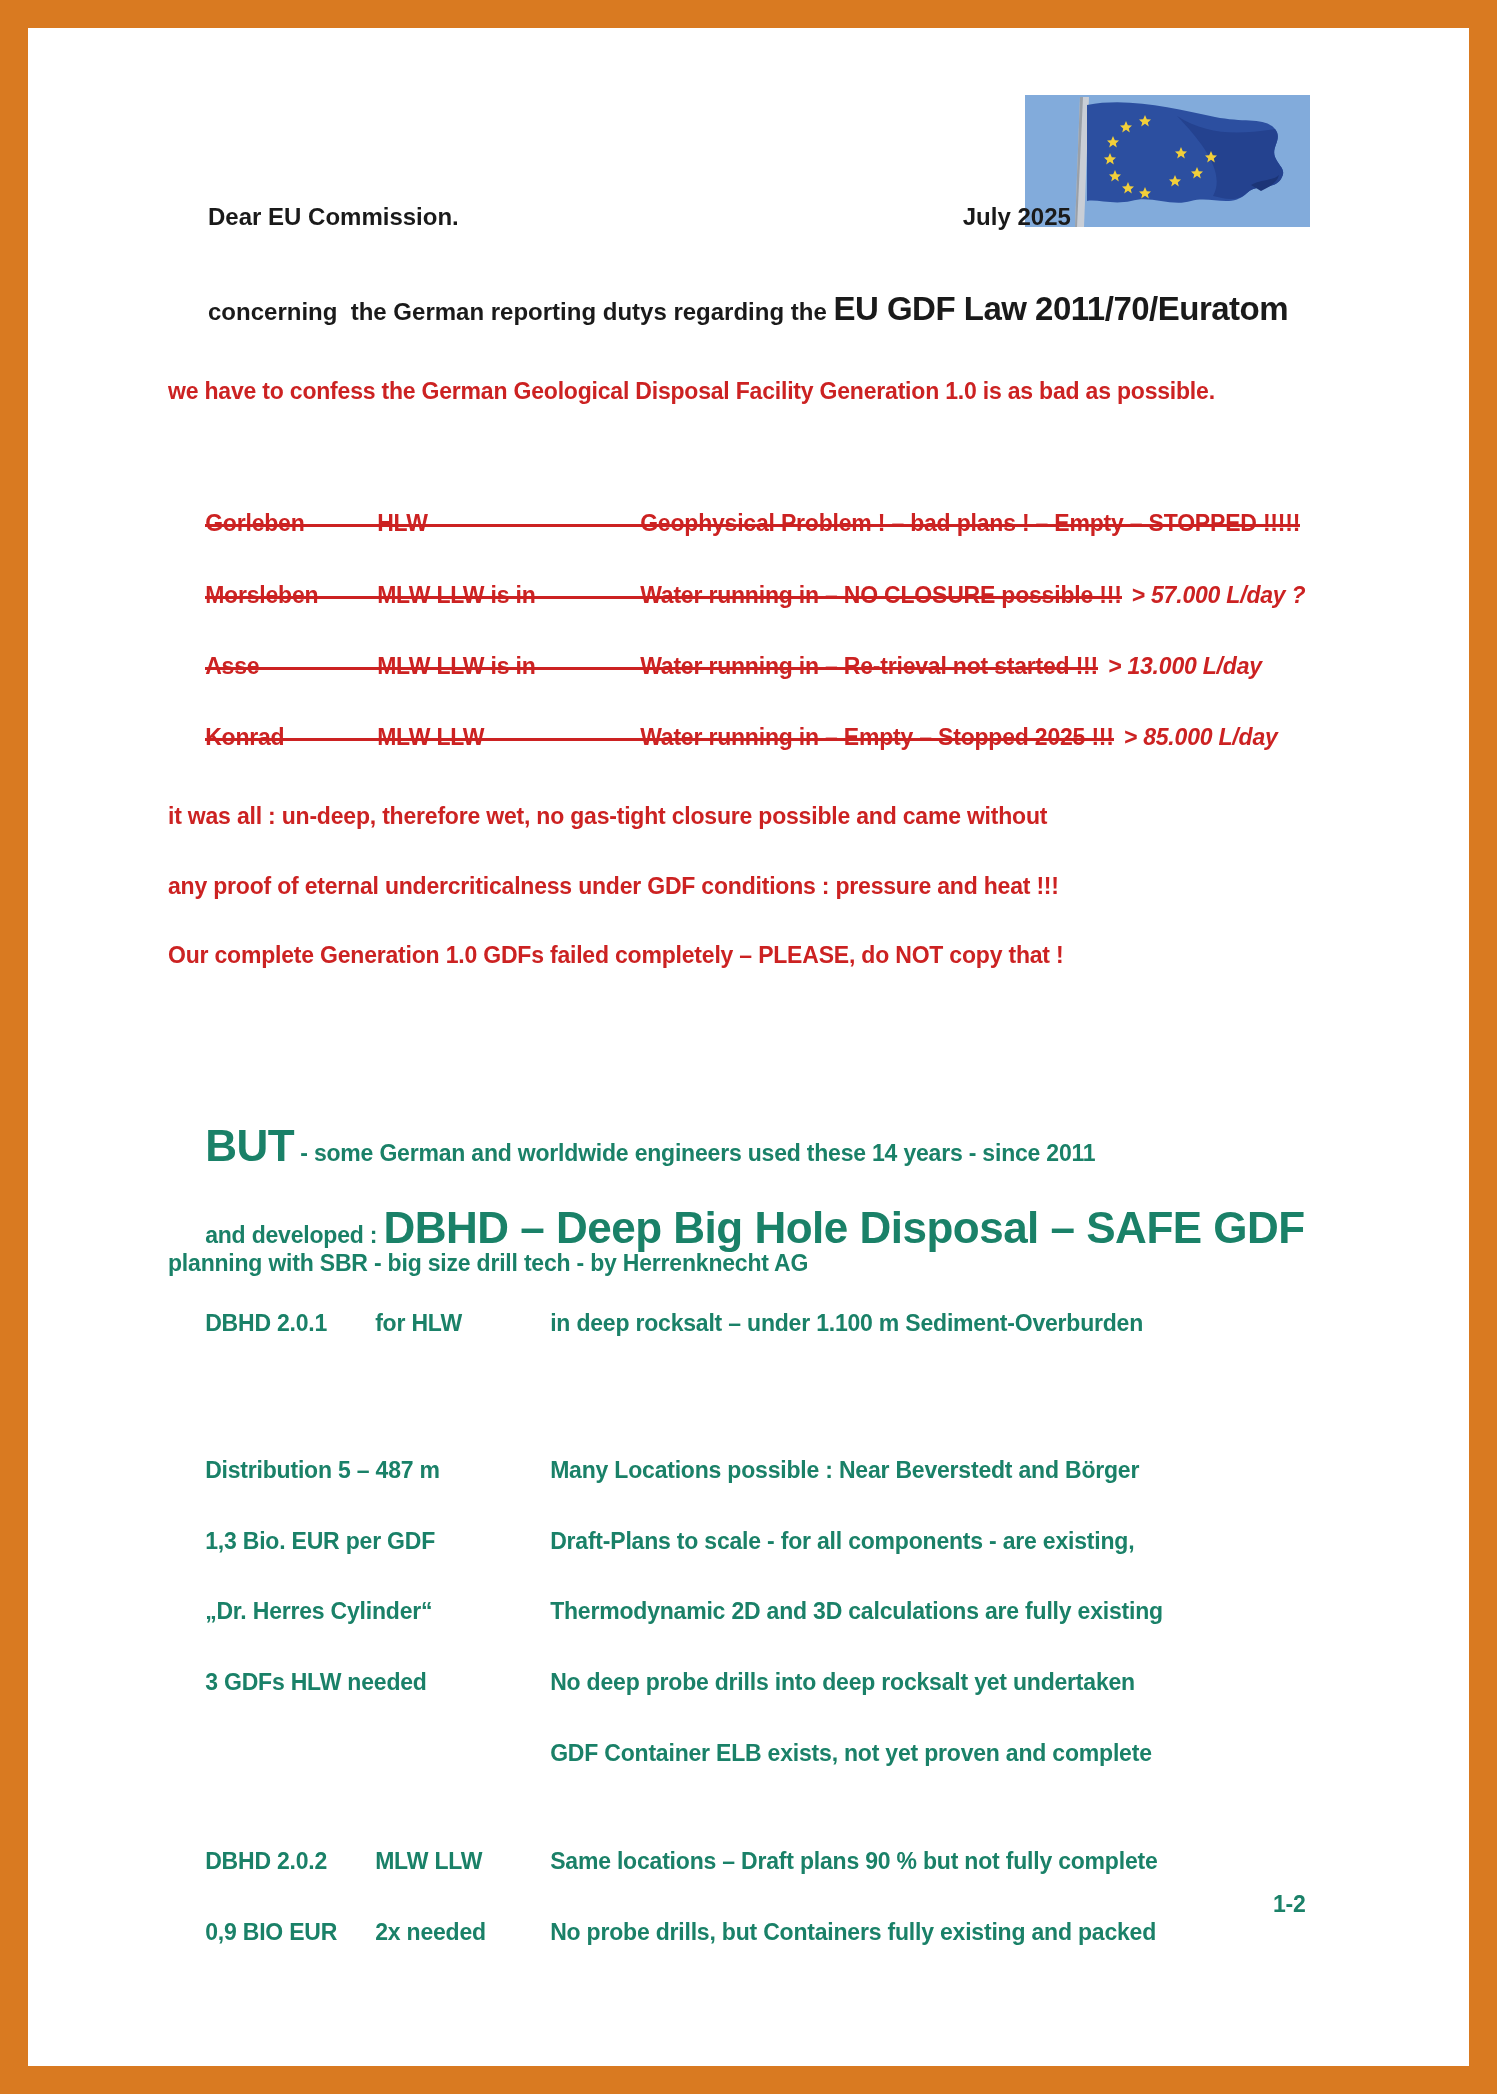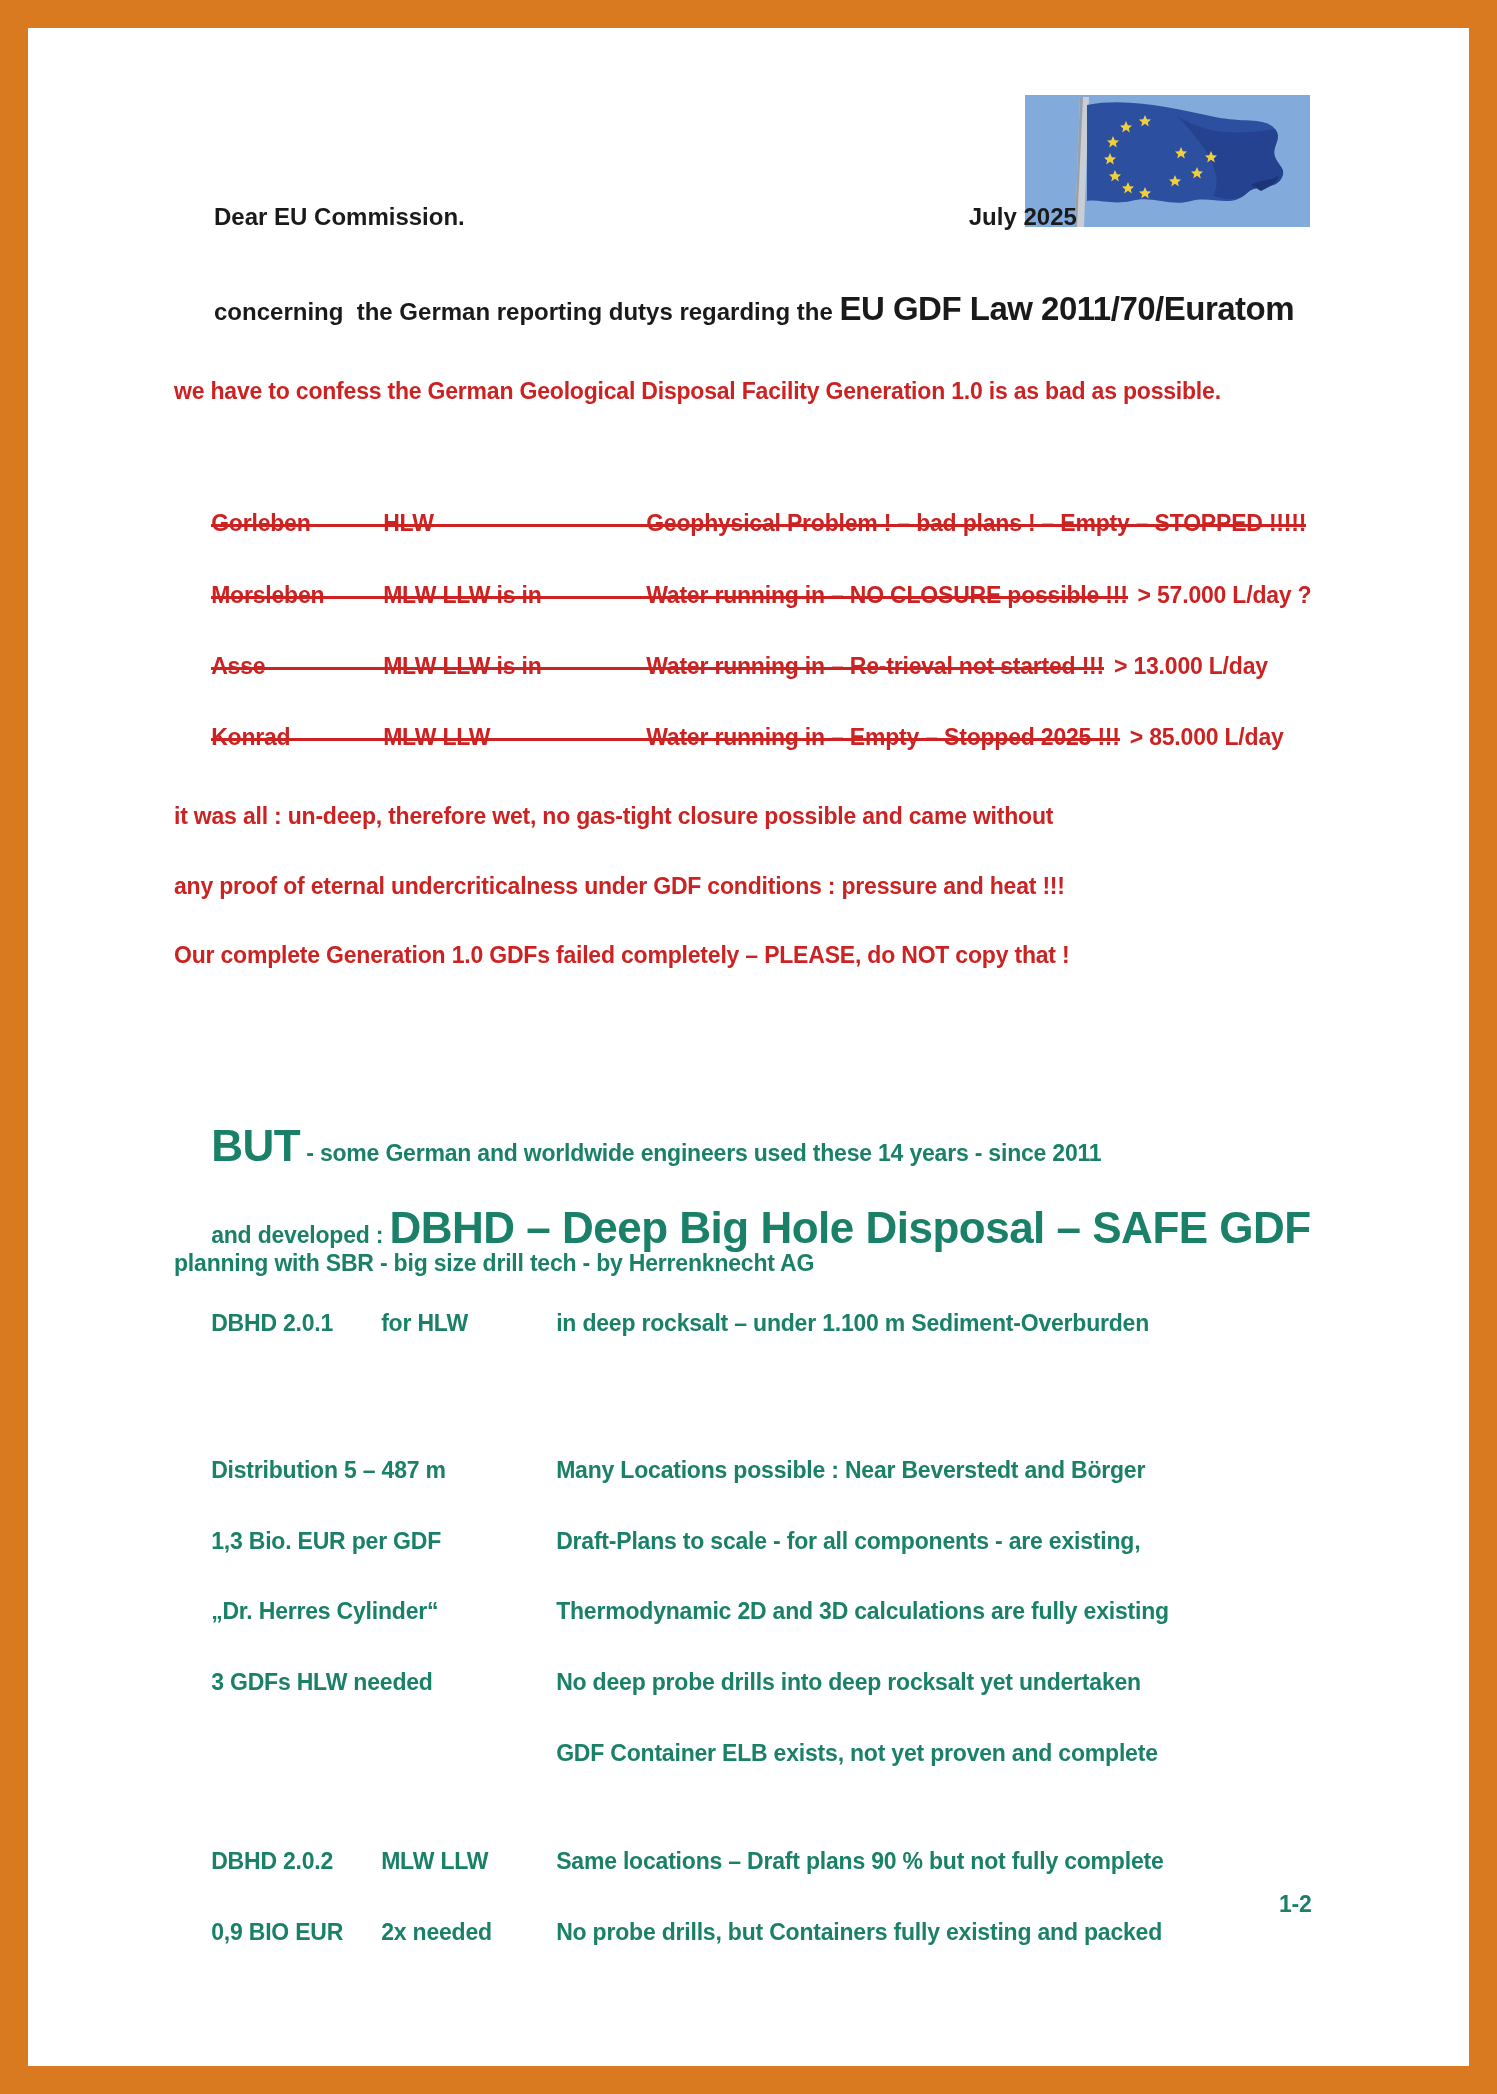--- a/index.html
+++ b/index.html
@@ -6,33 +6,33 @@
   :root{
     --orange:#D97A21; --red:#CC2222; --green:#1A8168; --ink:#1A1A1A;
     --sky:#82ABDB; --flagblue:#2C4FA0; --flagfold:#24428F; --star:#F2CF3A; --pole:#C9CED6;
   }
   html,body{margin:0;padding:0;background:#e8e8e8;}
   .page{
     position:relative; width:1497px; height:2094px; background:var(--orange);
     font-family:"Liberation Sans","DejaVu Sans",sans-serif; overflow:hidden;
   }
   .sheet{position:absolute; left:28px; top:28px; width:1441px; height:2038px; background:#FFFFFF;}
-  .line{position:absolute; left:140px; white-space:pre; font-weight:bold; line-height:1.2;margin-left:6px;}
+  .line{position:absolute; left:140px; white-space:pre; font-weight:bold; line-height:1.2;}
   .black{color:var(--ink); font-size:24px;}
   .red{color:var(--red); font-size:23px; letter-spacing:-0.2px;}
   .green{color:var(--green); font-size:23px; letter-spacing:-0.2px;}
   .big{font-size:33px; letter-spacing:-0.5px;}
   .big-green{font-size:44px; letter-spacing:-0.5px;}
   .hspacer{display:inline-block; width:504px;}
   
   .struck{position:relative; display:inline-flex;}
   .struck::after{content:""; position:absolute; left:0; right:0; top:54%; height:3px; background:var(--red);}
   .rcell1{display:inline-block; width:172px;}
   .rcell2{display:inline-block; width:263px;}
-  .tail{margin-left:10px;}
+  .tail{margin-left:10px;font-style:italic;}
   
   .gcell1{display:inline-block; width:170px;}
   .gcell2{display:inline-block; width:175px;}
   .gwide{display:inline-block; width:345px;}
   .flag{position:absolute; left:997px; top:67px; width:285px; height:132px;}
   .pagenum{position:absolute; left:1245px; top:1863px;}
 </style>
 </head>
 <body>
 

